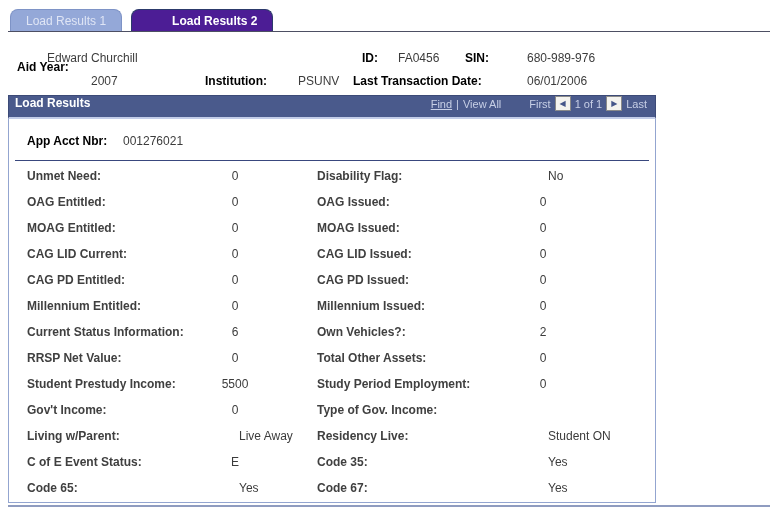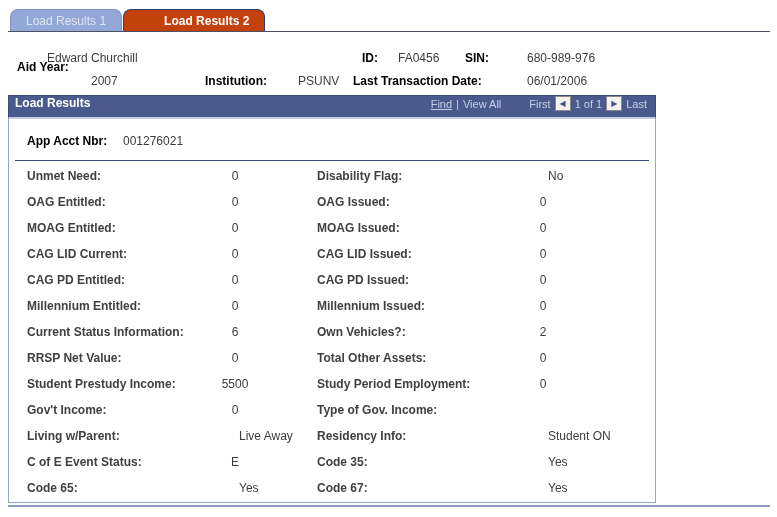--- a/index.html
+++ b/index.html
@@ -2,27 +2,27 @@
 <html><head>
 <meta charset="utf-8">
 <style>
   html,body { margin:0; padding:0; background:#fff; }
   #page {
     position:relative; width:777px; height:517px; background:#ffffff;
     font-family:"Liberation Sans", sans-serif; font-size:12px; color:#000;
     overflow:hidden;
   }
   
-  .tabbar { position:absolute; left:10px; top:9px; display:flex; align-items:flex-end; gap:1px; z-index:2; }
+  .tabbar { position:absolute; left:10px; top:9px; display:flex; align-items:flex-end; gap:9px; z-index:2; }
   .tab {
     height:22px; line-height:22px; padding:0 15px; border-radius:8px 8px 0 0;
     font-size:12px; cursor:pointer; box-sizing:border-box;
   }
   .tab.inactive { background:#94a8d8; color:#dfe5f5; border:1px solid #7e93c6; border-bottom:none; }
-  .tab.active   { background:#c2410c; color:#ffffff; font-weight:bold; border:1px solid #2c3a6b; border-bottom:none;padding-left:40px; }
+  .tab.active   { background:#4c1d95; color:#ffffff; font-weight:bold; border:1px solid #2c3a6b; border-bottom:none;padding-left:40px; }
   .tab-underline { position:absolute; left:8px; top:31px; width:762px; height:1px; background:#4d4f63; }
   
   .hdr span { position:absolute; white-space:nowrap; }
   .hlabel { font-weight:bold; color:#000; }
   .hvalue { color:#3c3c3c; }
   
   .groupbox {
     position:absolute; left:8px; top:96px; width:648px; height:407px;
     border:1px solid #93a5d0; border-top:none; background:#fff; box-sizing:border-box;
   }
@@ -172,21 +172,21 @@
       </div>
       <div class="frow">
         <span class="flabel">Gov't Income:</span>
         <span><span class="fvalue num">0</span></span>
         <span class="flabel">Type of Gov. Income:</span>
         <span><span class="fvalue rtxt"></span></span>
       </div>
       <div class="frow">
         <span class="flabel">Living w/Parent:</span>
         <span><span class="fvalue txt">Live Away</span></span>
-        <span class="flabel">Residency Info:</span>
+        <span class="flabel">Residency Live:</span>
         <span><span class="fvalue rtxt">Student ON</span></span>
       </div>
       <div class="frow">
         <span class="flabel">C of E Event Status:</span>
         <span><span class="fvalue num">E</span></span>
         <span class="flabel">Code 35:</span>
         <span><span class="fvalue rtxt">Yes</span></span>
       </div>
       <div class="frow">
         <span class="flabel">Code 65:</span>

